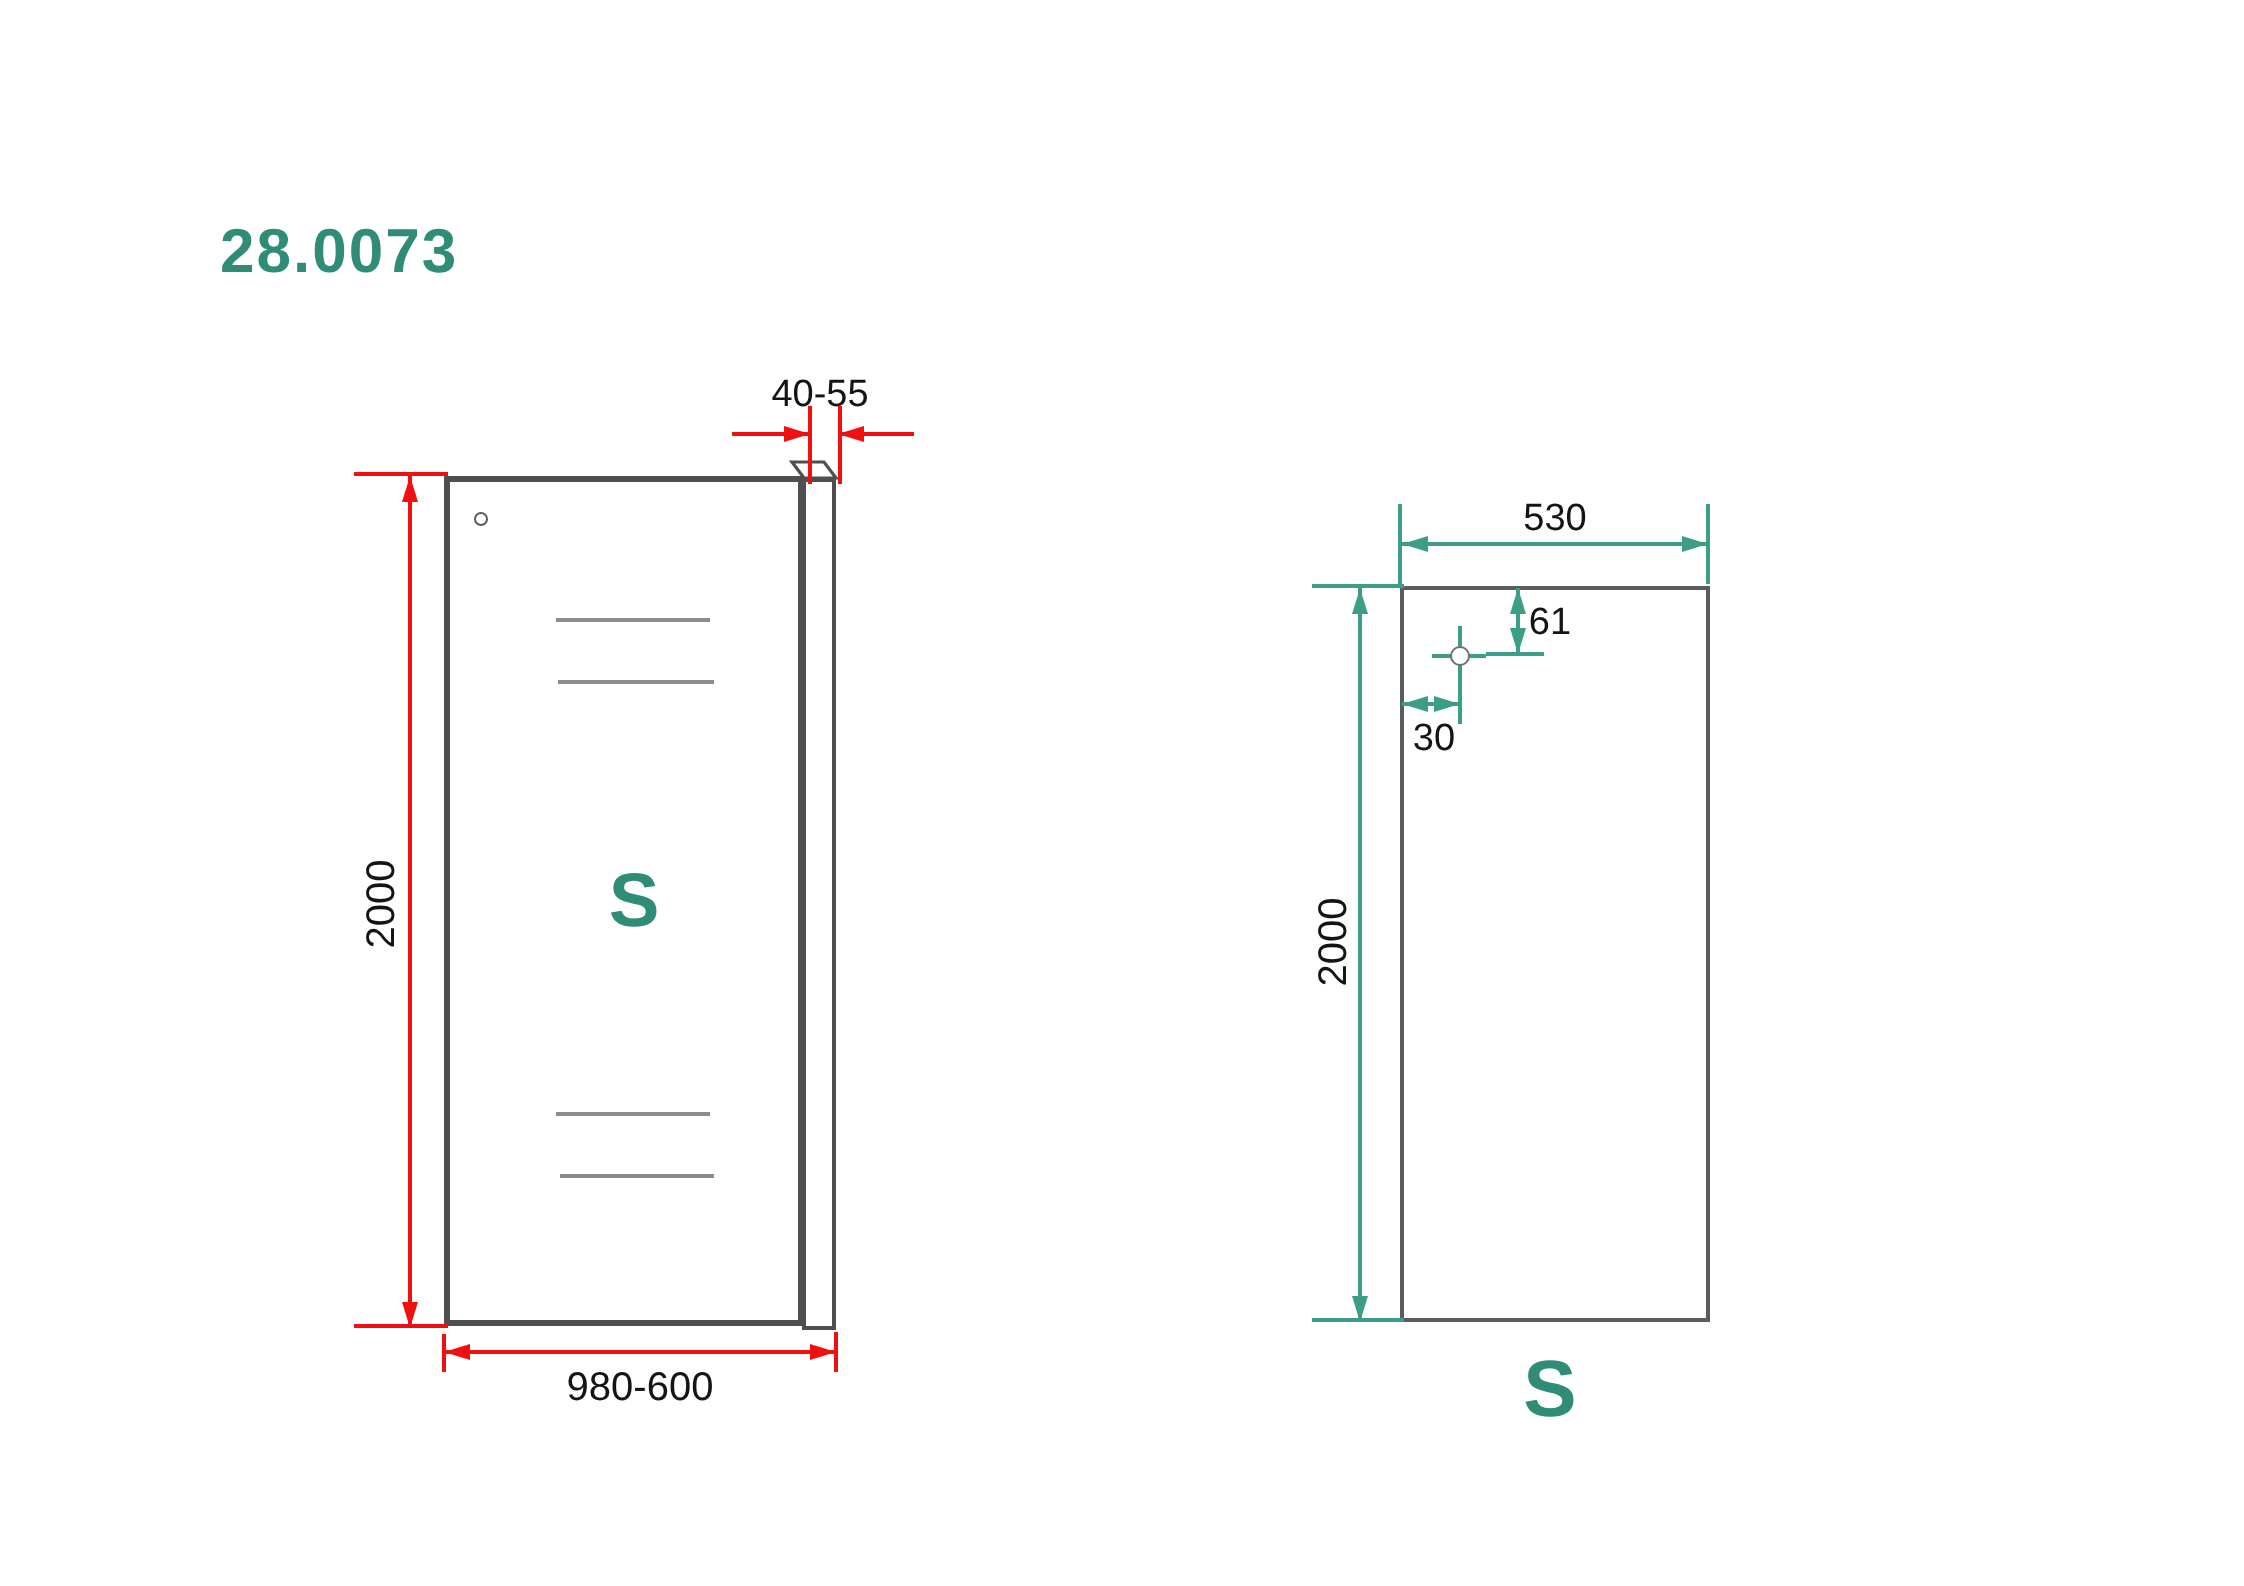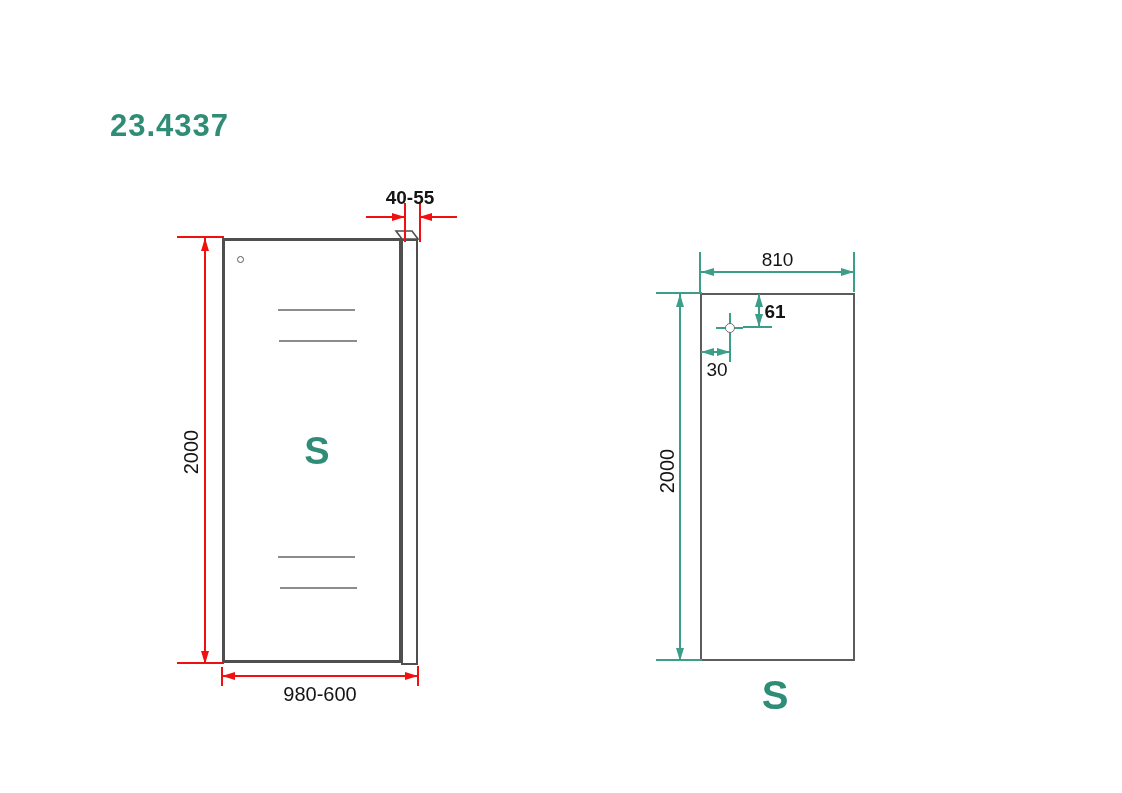--- a/index.html
+++ b/index.html
@@ -41,21 +41,21 @@
   .s-label{position:absolute;font-weight:bold;color:var(--teal-text);text-align:center;}
   .title{position:absolute;font-size:31px;font-weight:bold;color:var(--teal-text);letter-spacing:1px;}
   .panel{position:absolute;background:#fff;box-sizing:border-box;}
   .holedot{position:absolute;border-radius:50%;background:#fff;box-sizing:border-box;}
 </style>
 </head>
 <body>
 
 <div id="canvas">
 
-  <div class="title" style="left:110px;top:108px;">23.4337</div>
+  <div class="title" style="left:110px;top:108px;">28.0073</div>
 
   <div>
 
     <div class="panel" style="left:222px;top:238px;width:179px;height:425px;border:3px solid var(--outline-dark);border-right-width:2px;"></div>
 
     <svg class="abs" style="left:393px;top:229px;" width="28" height="11" viewBox="0 0 28 11">
       <polygon points="3,2 19,2 25,10 9,10" fill="#ffffff" stroke="#4F4F4F" stroke-width="1.6"></polygon>
     </svg>
 
     <div class="panel" style="left:401px;top:239px;width:17px;height:426px;border:2px solid var(--outline-dark);"></div>
@@ -75,21 +75,21 @@
     <div class="arr arr-up r" style="left:201px;top:238px;"></div>
     <div class="arr arr-down r" style="left:201px;top:651px;"></div>
     <div class="dim-text big rot" style="left:151px;top:441px;width:80px;height:22px;">2000</div>
 
     <div class="line vline red" style="left:404px;top:203px;height:39px;"></div>
     <div class="line vline red" style="left:419px;top:203px;height:39px;"></div>
     <div class="line hline red" style="left:366px;top:216px;width:38px;"></div>
     <div class="line hline red" style="left:421px;top:216px;width:36px;"></div>
     <div class="arr arr-right r" style="left:392px;top:213px;"></div>
     <div class="arr arr-left r" style="left:419px;top:213px;"></div>
-    <div class="dim-text" style="left:360px;top:187px;width:100px;font-weight:bold;">40-55</div>
+    <div class="dim-text" style="left:360px;top:187px;width:100px;">40-55</div>
 
     <div class="line vline red" style="left:221px;top:667px;height:19px;"></div>
     <div class="line vline red" style="left:417px;top:666px;height:20px;"></div>
     <div class="line hline red" style="left:223px;top:675px;width:194px;"></div>
     <div class="arr arr-left r" style="left:222px;top:672px;"></div>
     <div class="arr arr-right r" style="left:405px;top:672px;"></div>
     <div class="dim-text big" style="left:245px;top:683px;width:150px;">980-600</div>
   </div>
 
   <div>
@@ -99,34 +99,34 @@
     <div class="line teal" style="left:716px;top:327px;width:27px;height:1.6px;"></div>
     <div class="line teal" style="left:729px;top:313px;width:1.6px;height:49px;"></div>
 
     <div class="holedot" style="left:725px;top:323px;width:10px;height:10px;border:1.5px solid #707070;"></div>
 
     <div class="line vline teal" style="left:699px;top:252px;height:40px;"></div>
     <div class="line vline teal" style="left:853px;top:252px;height:40px;"></div>
     <div class="line hline teal" style="left:701px;top:271px;width:153px;"></div>
     <div class="arr arr-left t" style="left:701px;top:268px;"></div>
     <div class="arr arr-right t" style="left:841px;top:268px;"></div>
-    <div class="dim-text" style="left:740px;top:249px;width:75px;">810</div>
+    <div class="dim-text" style="left:740px;top:249px;width:75px;">530</div>
 
     <div class="line hline teal" style="left:656px;top:292px;width:46px;height:1.6px;"></div>
     <div class="line hline teal" style="left:656px;top:659px;width:46px;height:1.6px;"></div>
     <div class="line vline teal" style="left:679px;top:294px;height:367px;"></div>
     <div class="arr arr-up t" style="left:676px;top:294px;"></div>
     <div class="arr arr-down t" style="left:676px;top:648px;"></div>
     <div class="dim-text big rot" style="left:627px;top:460px;width:80px;height:22px;">2000</div>
 
     <div class="line vline teal" style="left:758px;top:294px;height:33px;"></div>
     <div class="arr arr-up t" style="left:755px;top:294px;"></div>
     <div class="arr arr-down t" style="left:755px;top:314px;"></div>
     <div class="line hline teal" style="left:743px;top:326px;width:29px;"></div>
-    <div class="dim-text" style="left:759px;top:301px;width:32px;font-weight:bold;">61</div>
+    <div class="dim-text" style="left:759px;top:301px;width:32px;">61</div>
 
     <div class="line hline teal" style="left:701px;top:351px;width:29px;"></div>
     <div class="arr arr-left t" style="left:701px;top:348px;"></div>
     <div class="arr arr-right t" style="left:717px;top:348px;"></div>
     <div class="dim-text" style="left:701px;top:359px;width:32px;">30</div>
 
     <div class="s-label" style="left:752px;top:673px;width:46px;font-size:40px;line-height:44px;">S</div>
   </div>
 
 </div>

